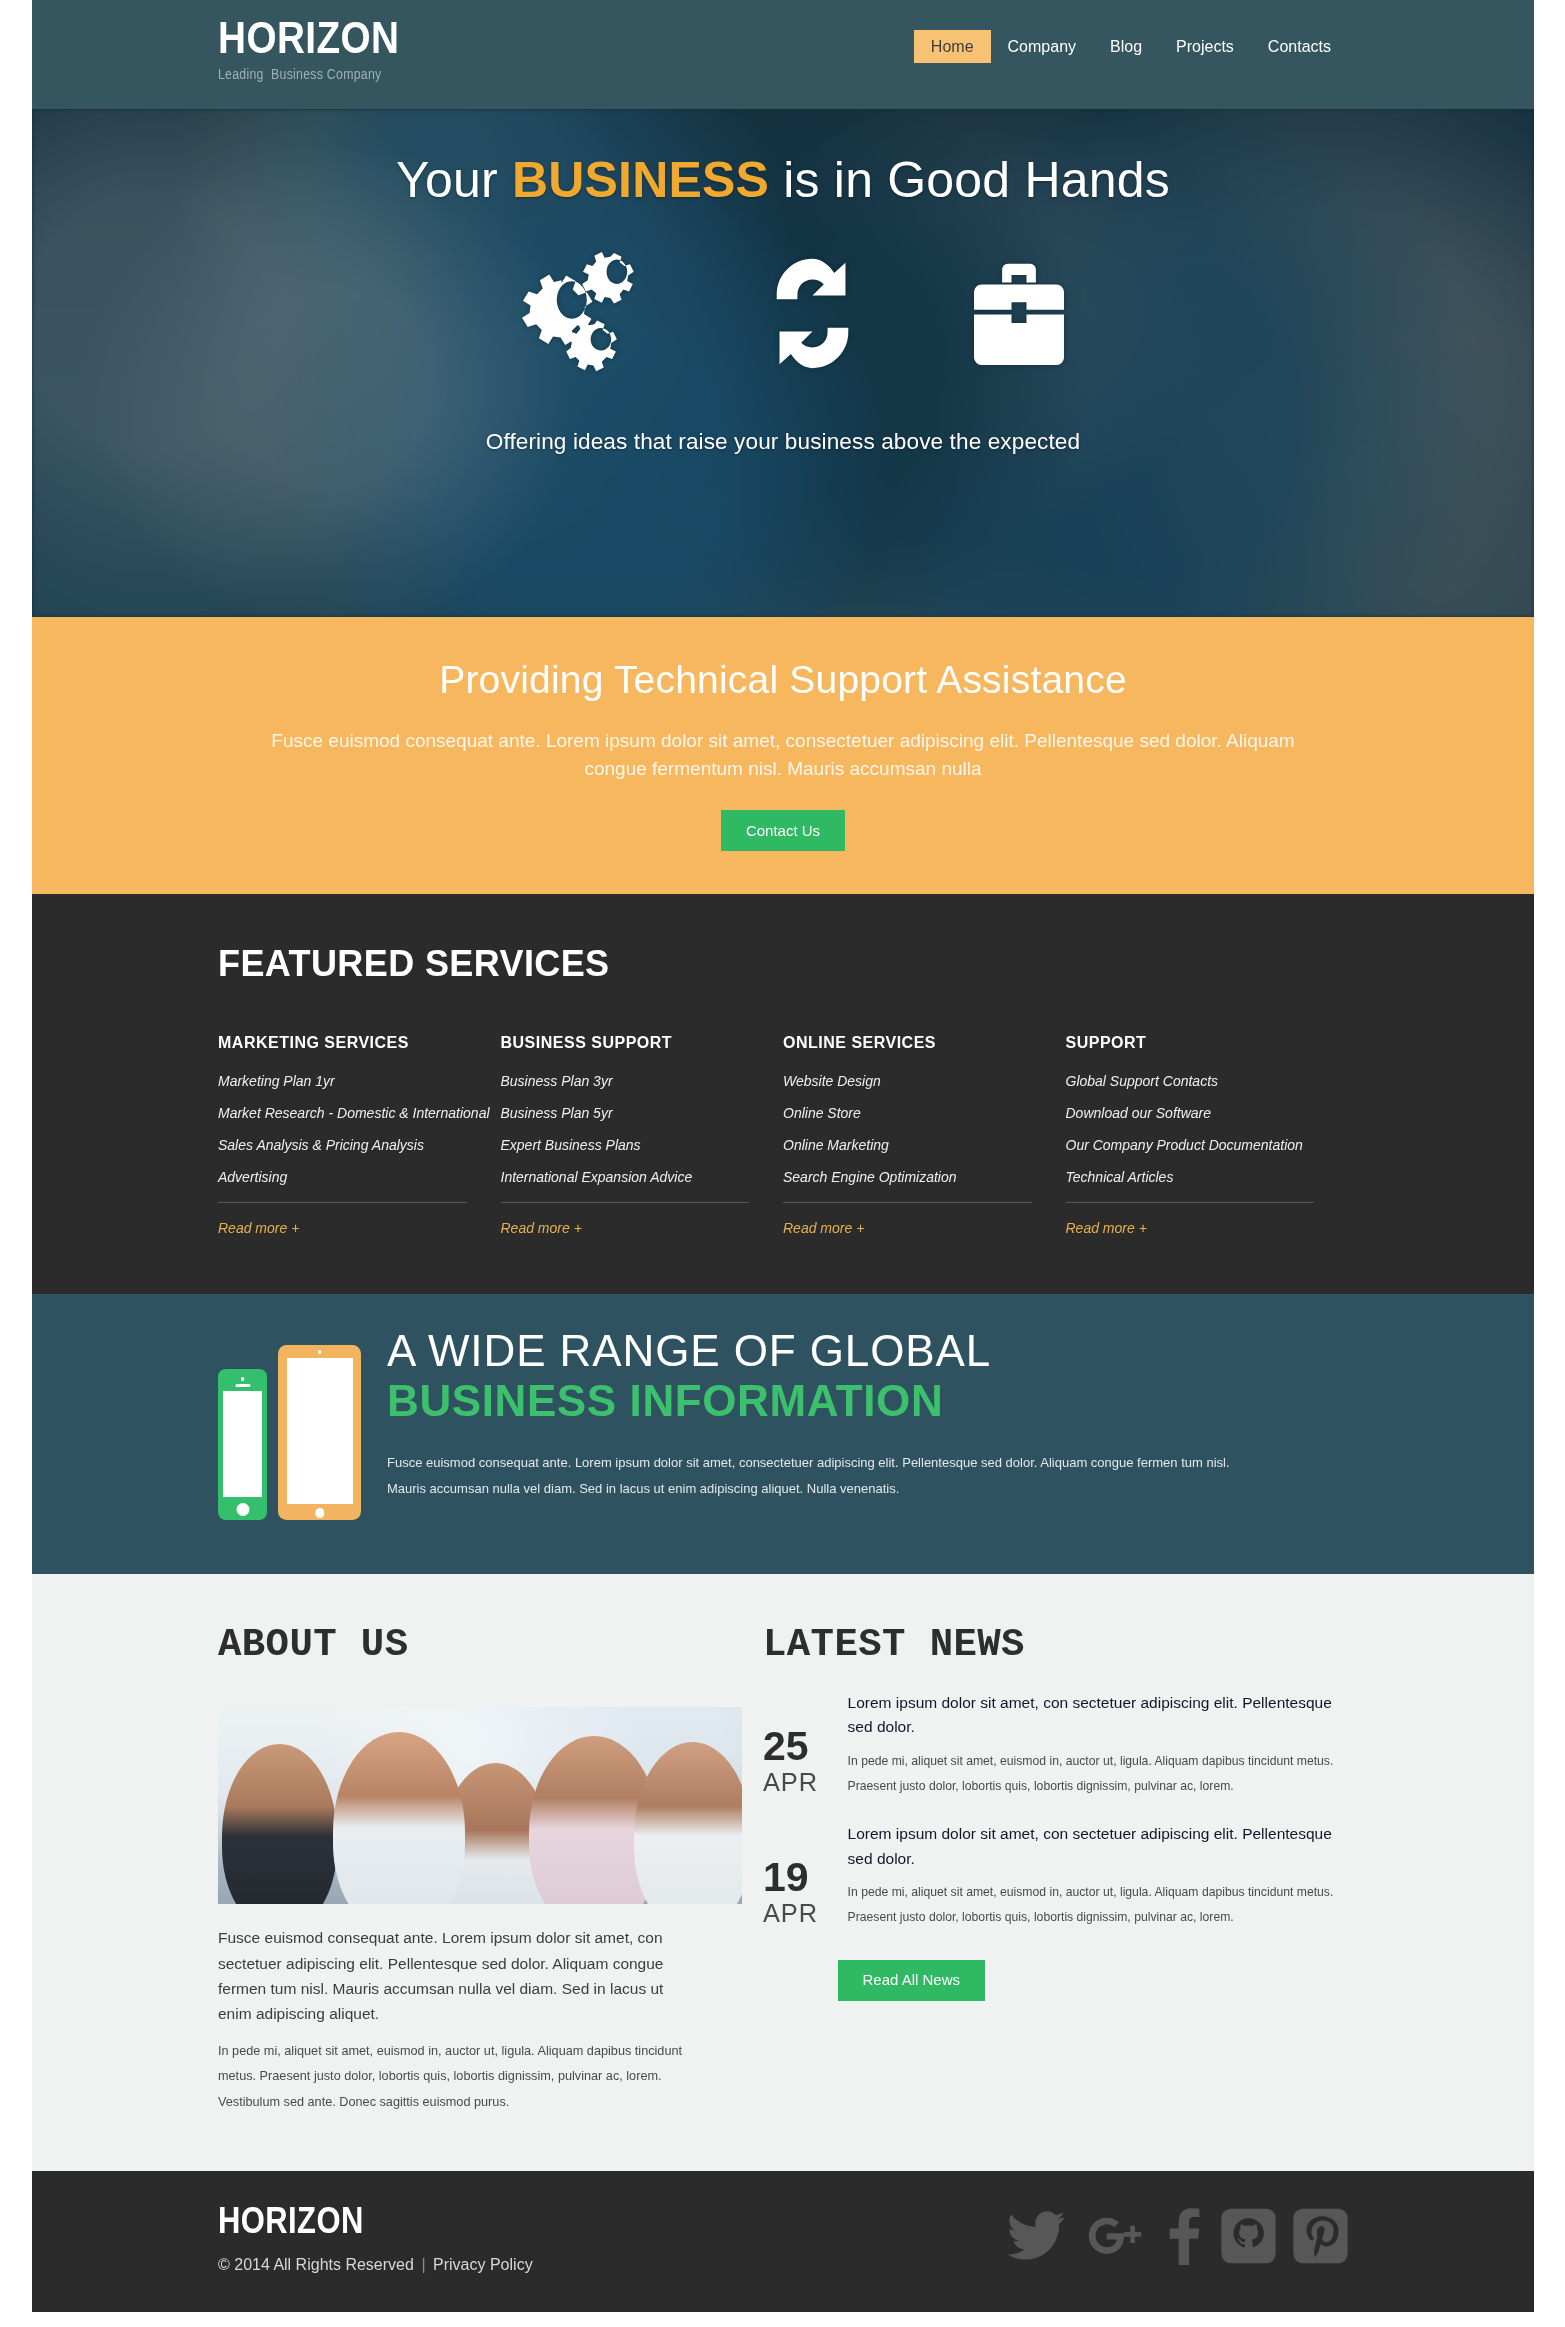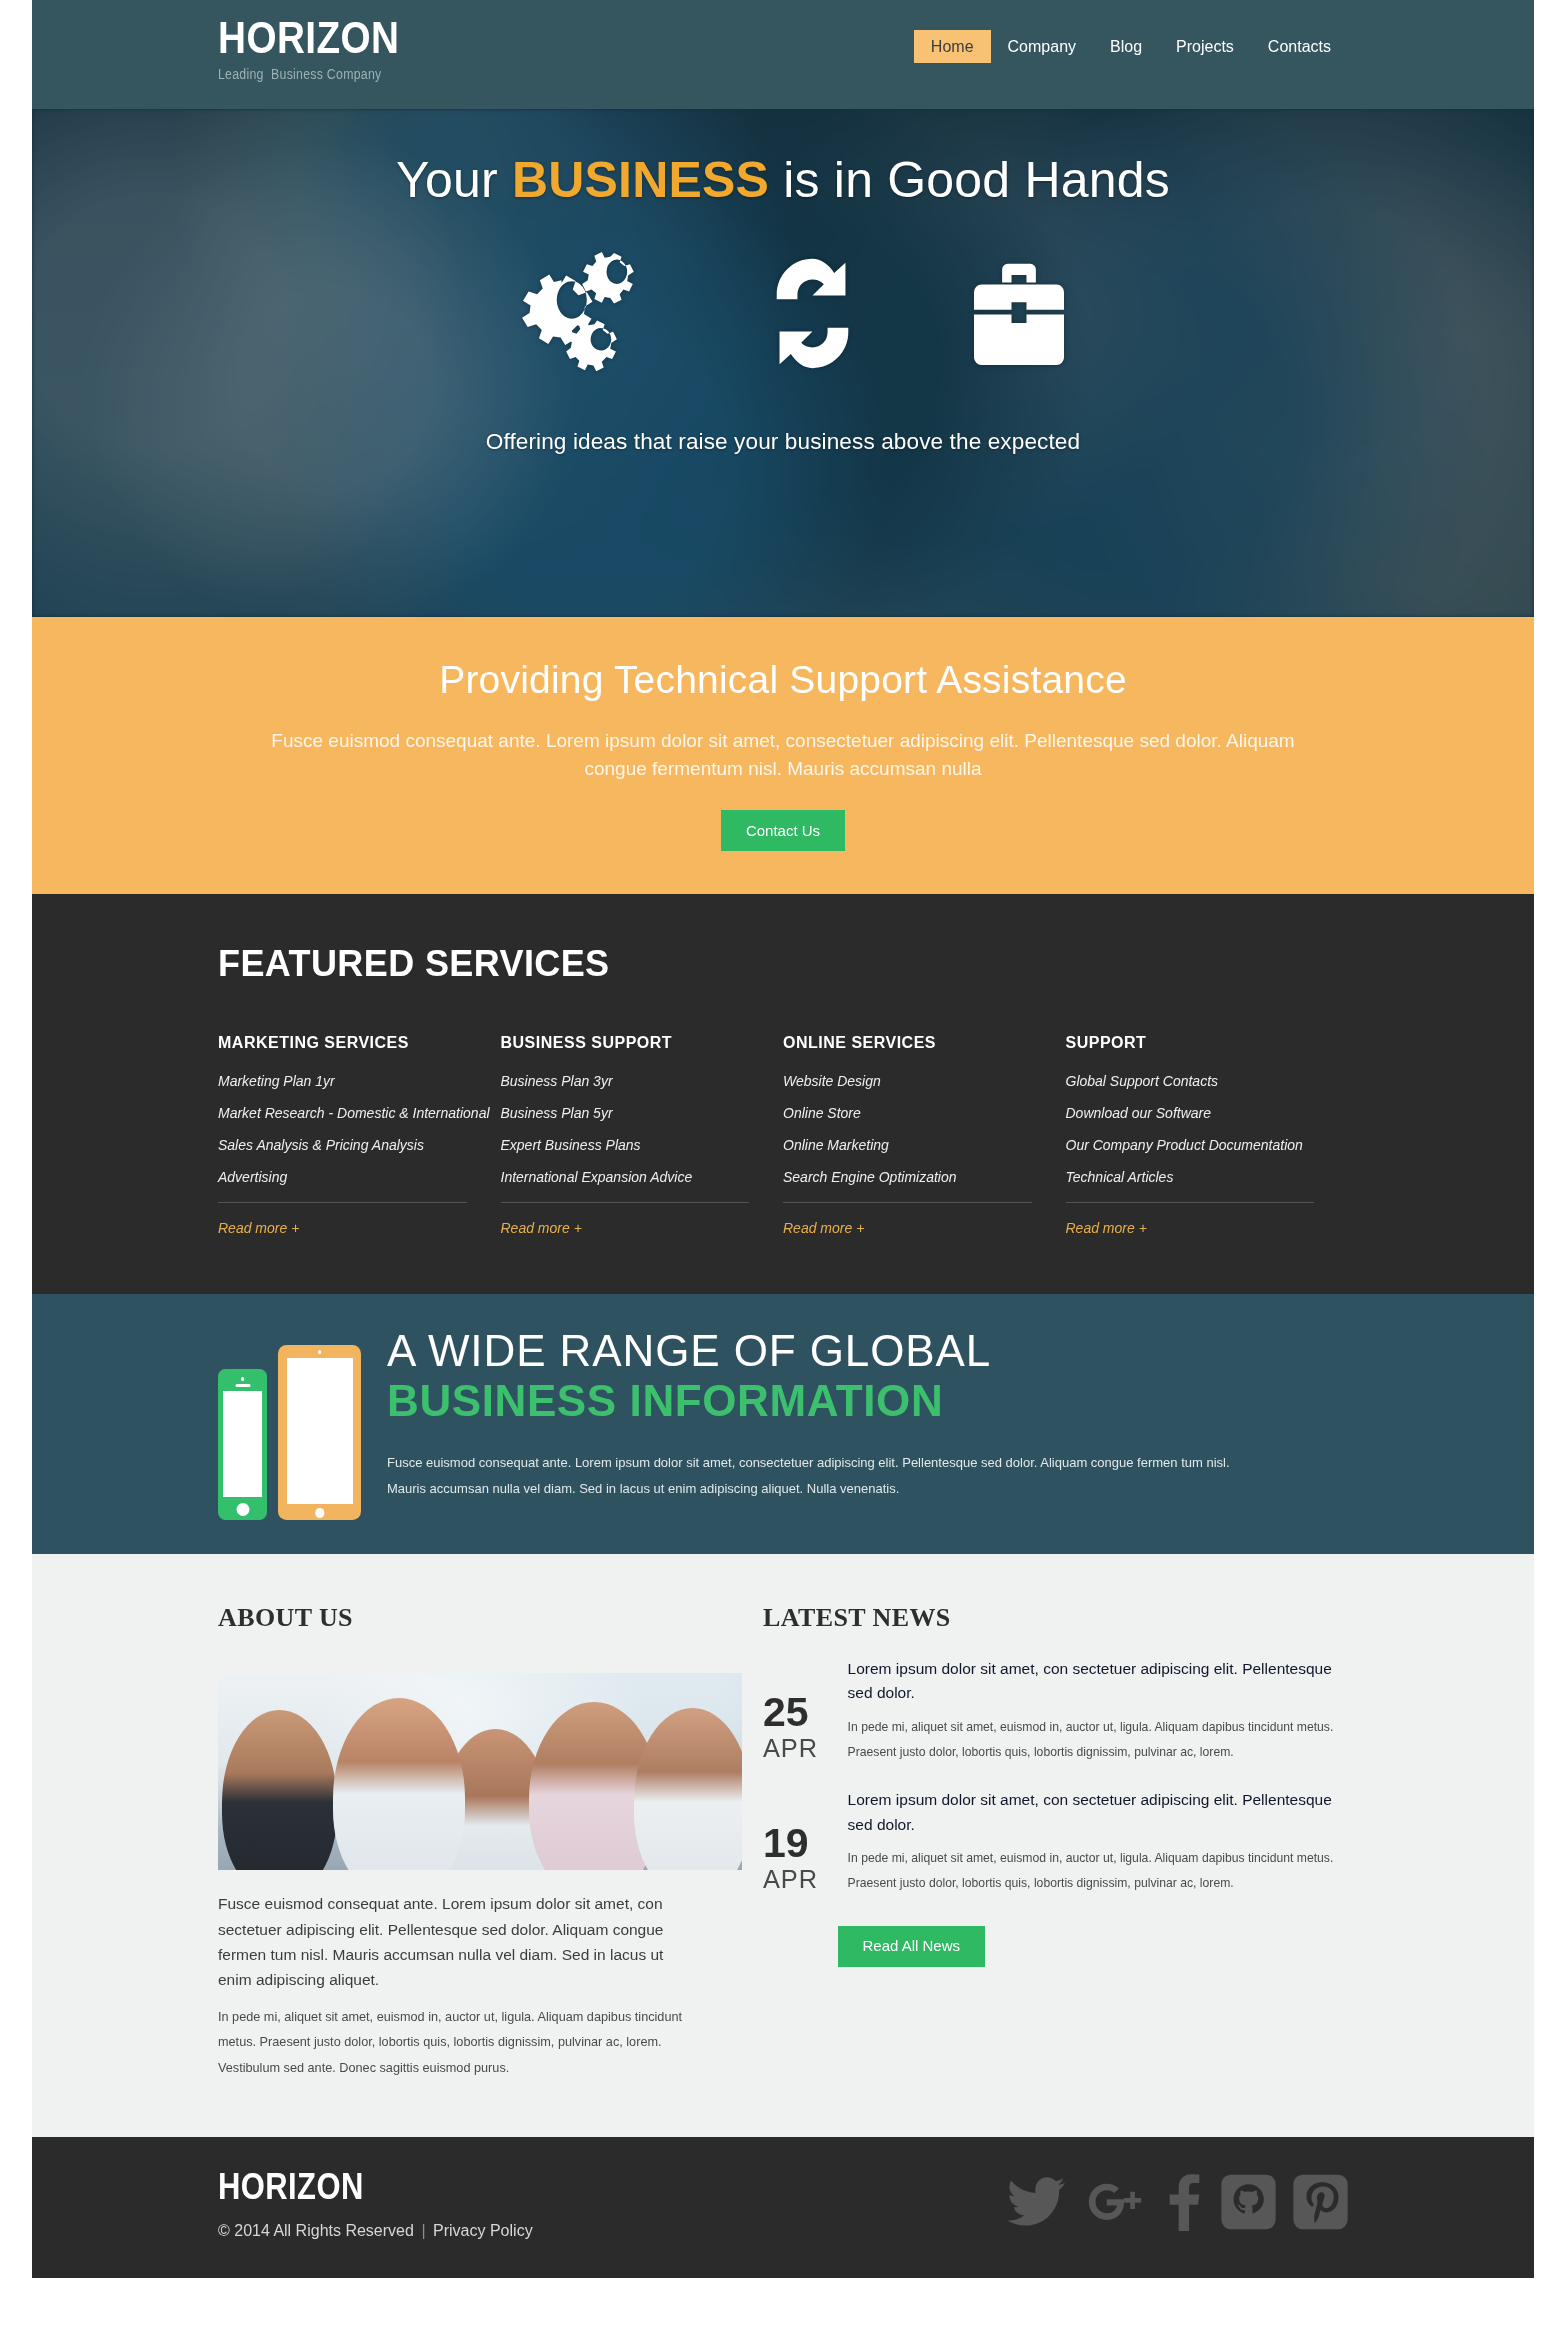--- a/index.html
+++ b/index.html
@@ -129,21 +129,21 @@
     line-height:1; margin-bottom:18px; white-space:nowrap;
   }
   .col-rule { border-top:0.9px solid #555; margin-top:16px; }
   .readmore {
     display:inline-block; margin-top:17px; color:#e8b04b; font-size:14px;
     font-style:italic; text-decoration:none;
     font-family:"Liberation Sans Narrow","Liberation Sans",sans-serif;
   }
 
   
-  .info { background:#2f5260; padding:34px 0 38px; }
+  .info { background:#2f5260; padding:34px 0 58px; }
   .info .wrap { display:flex; align-items:flex-start; }
   .devices { width:169px; flex:none; position:relative; height:188px; padding-top:15px; }
   .phone {
     position:absolute; left:0; top:41px; width:49px; height:151px;
     background:#33bf6b; border-radius:7.5px;
   }
   .phone .scr { position:absolute; left:4.7px; top:21.7px; right:4.7px; bottom:23.5px; background:#fff; }
   .phone .spk { position:absolute; left:50%; transform:translateX(-50%); top:15px; width:15px; height:2.8px; background:#fff; border-radius:1.9px; }
   .phone .cam { position:absolute; left:50%; transform:translateX(-50%); top:7.5px; width:3.8px; height:3.8px; background:#fff; border-radius:50%; }
   .phone .hm { position:absolute; left:50%; transform:translateX(-50%); bottom:4.7px; width:13px; height:13px; background:#fff; border-radius:50%; }
@@ -168,22 +168,22 @@
     margin-top:24.5px; color:#e2e8ea; font-size:13px; line-height:2.05; max-width:847px;
     font-family:"Liberation Sans Narrow","Liberation Sans",sans-serif;
   }
 
   
   .main { background:#f0f2f2; padding:49px 0 56px; }
   .main .wrap { display:flex; gap:0; }
   .about { width:532px; padding-right:53px; }
   .news  { flex:1; padding-left:13px; }
   .sec-title-dark {
-    font-family:Liberation Serif, serif;
-    font-size:26px; font-weight:bold; color:#2e2e2e; letter-spacing:0.4px;
+    font-family:Liberation Mono, monospace;
+    font-size:39px; font-weight:bold; color:#2e2e2e; letter-spacing:0.4px;
   }
   .about-photo {
     margin-top:40px; width:524px; height:197px; position:relative; overflow:hidden;
     background:linear-gradient(160deg,#cfd8de 0%,#aebcc6 45%,#c7d2d8 100%);
   }
   .about-photo .sky { position:absolute; inset:0;
     background:
       radial-gradient(ellipse at 18% 22%, rgba(255,255,255,0.55) 0 26%, transparent 55%),
       radial-gradient(ellipse at 72% 18%, rgba(228,238,244,0.7) 0 24%, transparent 52%),
       linear-gradient(180deg,#d8e2e8 0%,#b9c8d2 55%,#97a8b4 100%);

